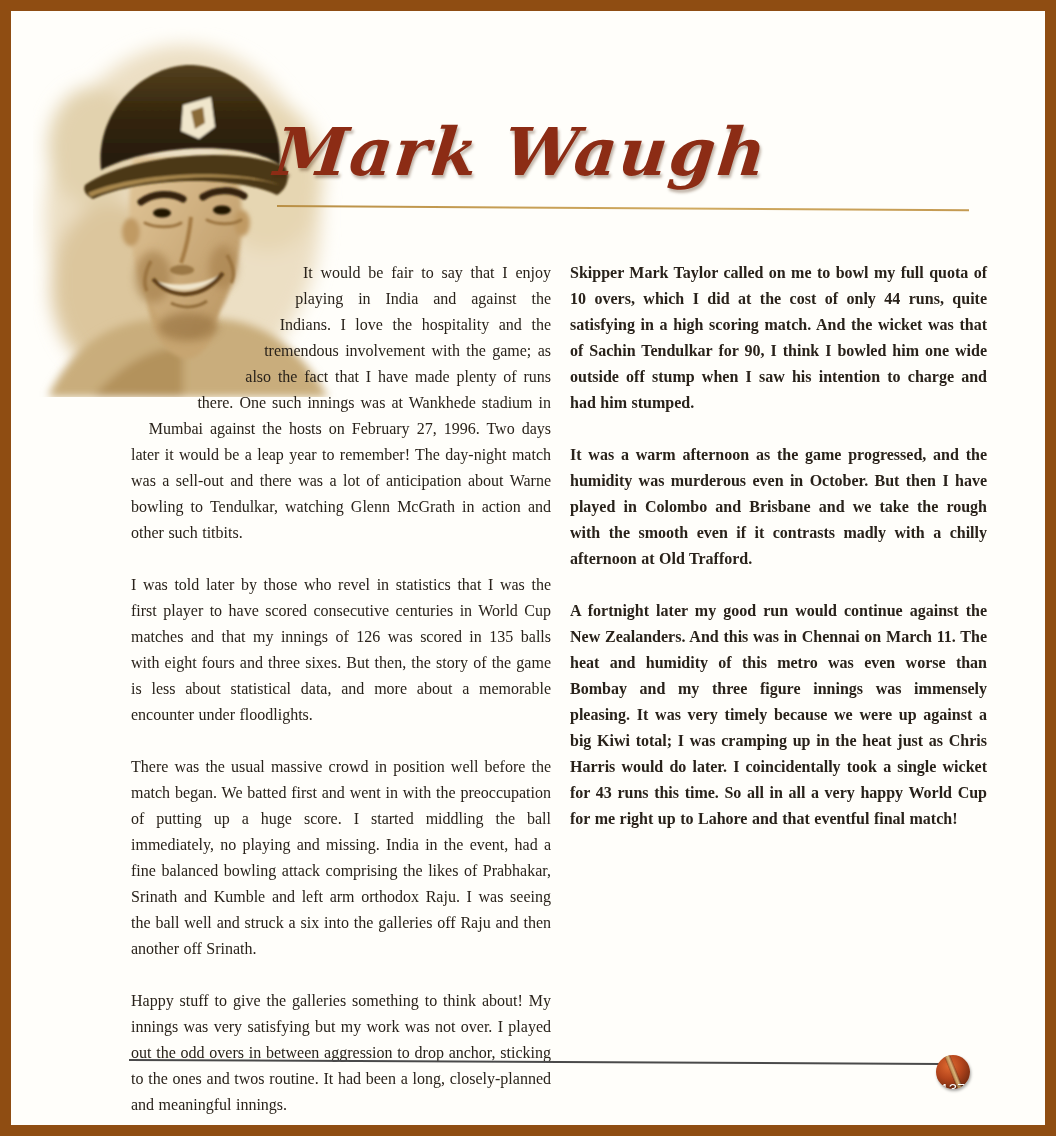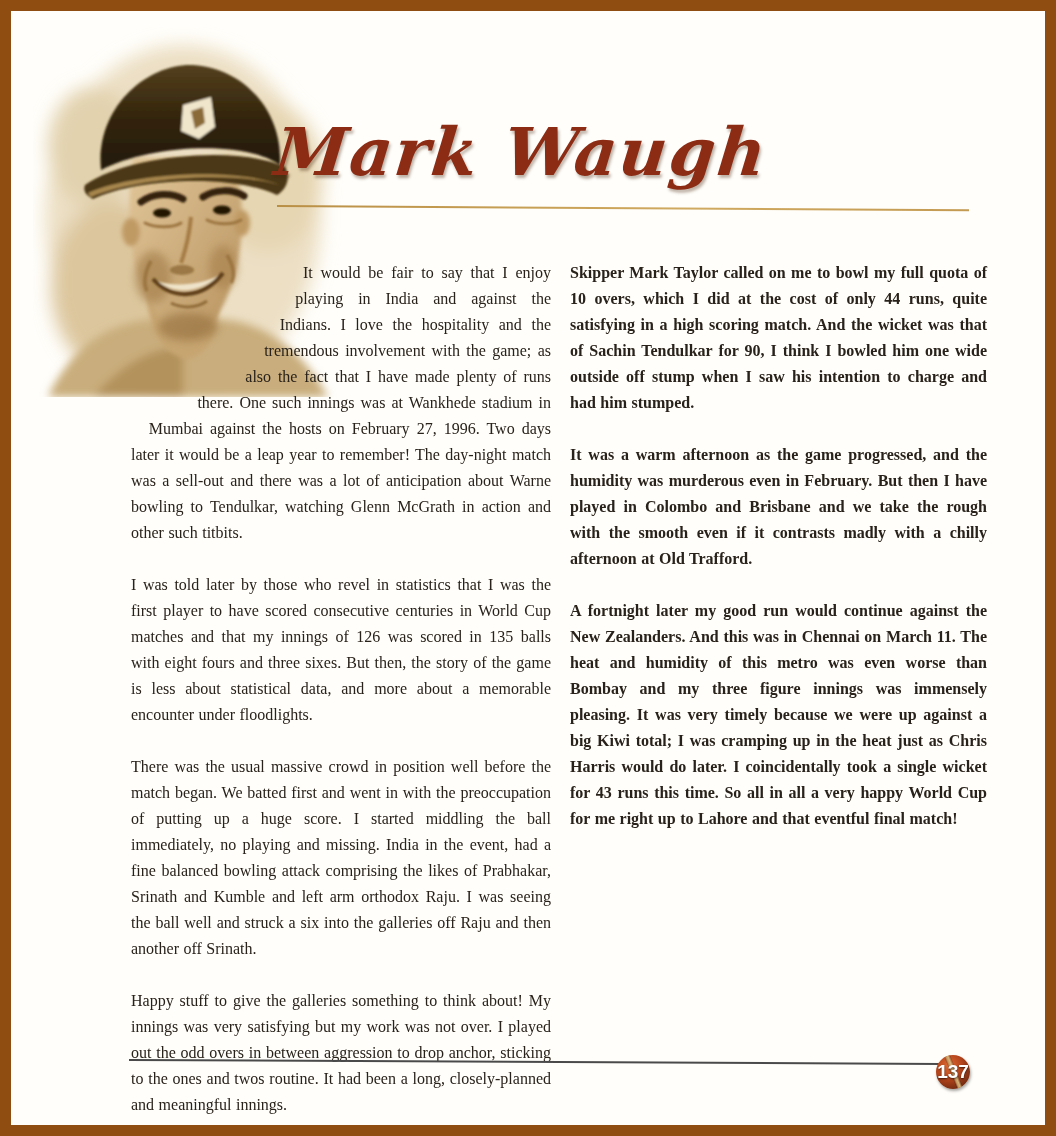--- a/index.html
+++ b/index.html
@@ -75,24 +75,24 @@
     box-shadow:1px 2px 3px rgba(0,0,0,0.35);
     overflow:hidden;
   }
   .ball-seam {
     position:absolute; left:15px; top:-4px;
     width:6px; height:44px;
     background:linear-gradient(to right, rgba(0,0,0,0.25), #c59a5e 30%, #d8b279 60%, rgba(0,0,0,0.25));
     transform:rotate(-22deg);
   }
   .ball-number {
-    position:absolute; left:0; top:0; width:34px; height:34px;
+    position:absolute; left:0; top:16px; width:34px; height:34px;
     display:flex; align-items:center; justify-content:center;
     font-family:"Liberation Sans", sans-serif;
-    font-weight:bold; font-size:19px; color:#ffffff;
+    font-weight:normal; font-size:15px; color:#ffffff;
     text-shadow:0 1px 2px rgba(0,0,0,0.65);
   }
 </style>
 </head>
 <body>
 
 <div class="page">
 
   <div class="portrait">
     <svg viewBox="0 0 310 370" width="310" height="370">
@@ -179,21 +179,21 @@
   <div class="content">
     <div class="col col-left">
       <div class="portrait-spacer"></div>
       <p>It would be fair to say that I enjoy playing in India and against the Indians. I love the hospitality and the tremendous involvement with the game; as also the fact that I have made plenty of runs there. One such innings was at Wankhede stadium in Mumbai against the hosts on February 27, 1996. Two days later it would be a leap year to remember! The day-night match was a sell-out and there was a lot of anticipation about Warne bowling to Tendulkar, watching Glenn McGrath in action and other such titbits.</p>
       <p>I was told later by those who revel in statistics that I was the first player to have scored consecutive centuries in World Cup matches and that my innings of 126 was scored in 135 balls with eight fours and three sixes. But then, the story of the game is less about statistical data, and more about a memorable encounter under floodlights.</p>
       <p>There was the usual massive crowd in position well before the match began. We batted first and went in with the preoccupation of putting up a huge score. I started middling the ball immediately, no playing and missing. India in the event, had a fine balanced bowling attack comprising the likes of Prabhakar, Srinath and Kumble and left arm orthodox Raju. I was seeing the ball well and struck a six into the galleries off Raju and then another off Srinath.</p>
       <p>Happy stuff to give the galleries something to think about! My innings was very satisfying but my work was not over. I played out the odd overs in between aggression to drop anchor, sticking to the ones and twos routine. It had been a long, closely-planned and meaningful innings.</p>
     </div>
     <div class="col col-right">
       <p>Skipper Mark Taylor called on me to bowl my full quota of 10 overs, which I did at the cost of only 44 runs, quite satisfying in a high scoring match. And the wicket was that of Sachin Tendulkar for 90, I think I bowled him one wide outside off stump when I saw his intention to charge and had him stumped.</p>
-      <p>It was a warm afternoon as the game progressed, and the humidity was murderous even in February. But then I have played in Colombo and Brisbane and we take the rough with the smooth even if it contrasts madly with a chilly afternoon at Old Trafford.</p>
+      <p>It was a warm afternoon as the game progressed, and the humidity was murderous even in October. But then I have played in Colombo and Brisbane and we take the rough with the smooth even if it contrasts madly with a chilly afternoon at Old Trafford.</p>
       <p>A fortnight later my good run would continue against the New Zealanders. And this was in Chennai on March 11. The heat and humidity of this metro was even worse than Bombay and my three figure innings was immensely pleasing. It was very timely because we were up against a big Kiwi total; I was cramping up in the heat just as Chris Harris would do later. I coincidentally took a single wicket for 43 runs this time. So all in all a very happy World Cup for me right up to Lahore and that eventful final match!</p>
     </div>
   </div>
 
   <div class="footer-line"></div>
   <div class="page-ball">
     <div class="ball-seam"></div>
     <div class="ball-number">137</div>
   </div>
 

